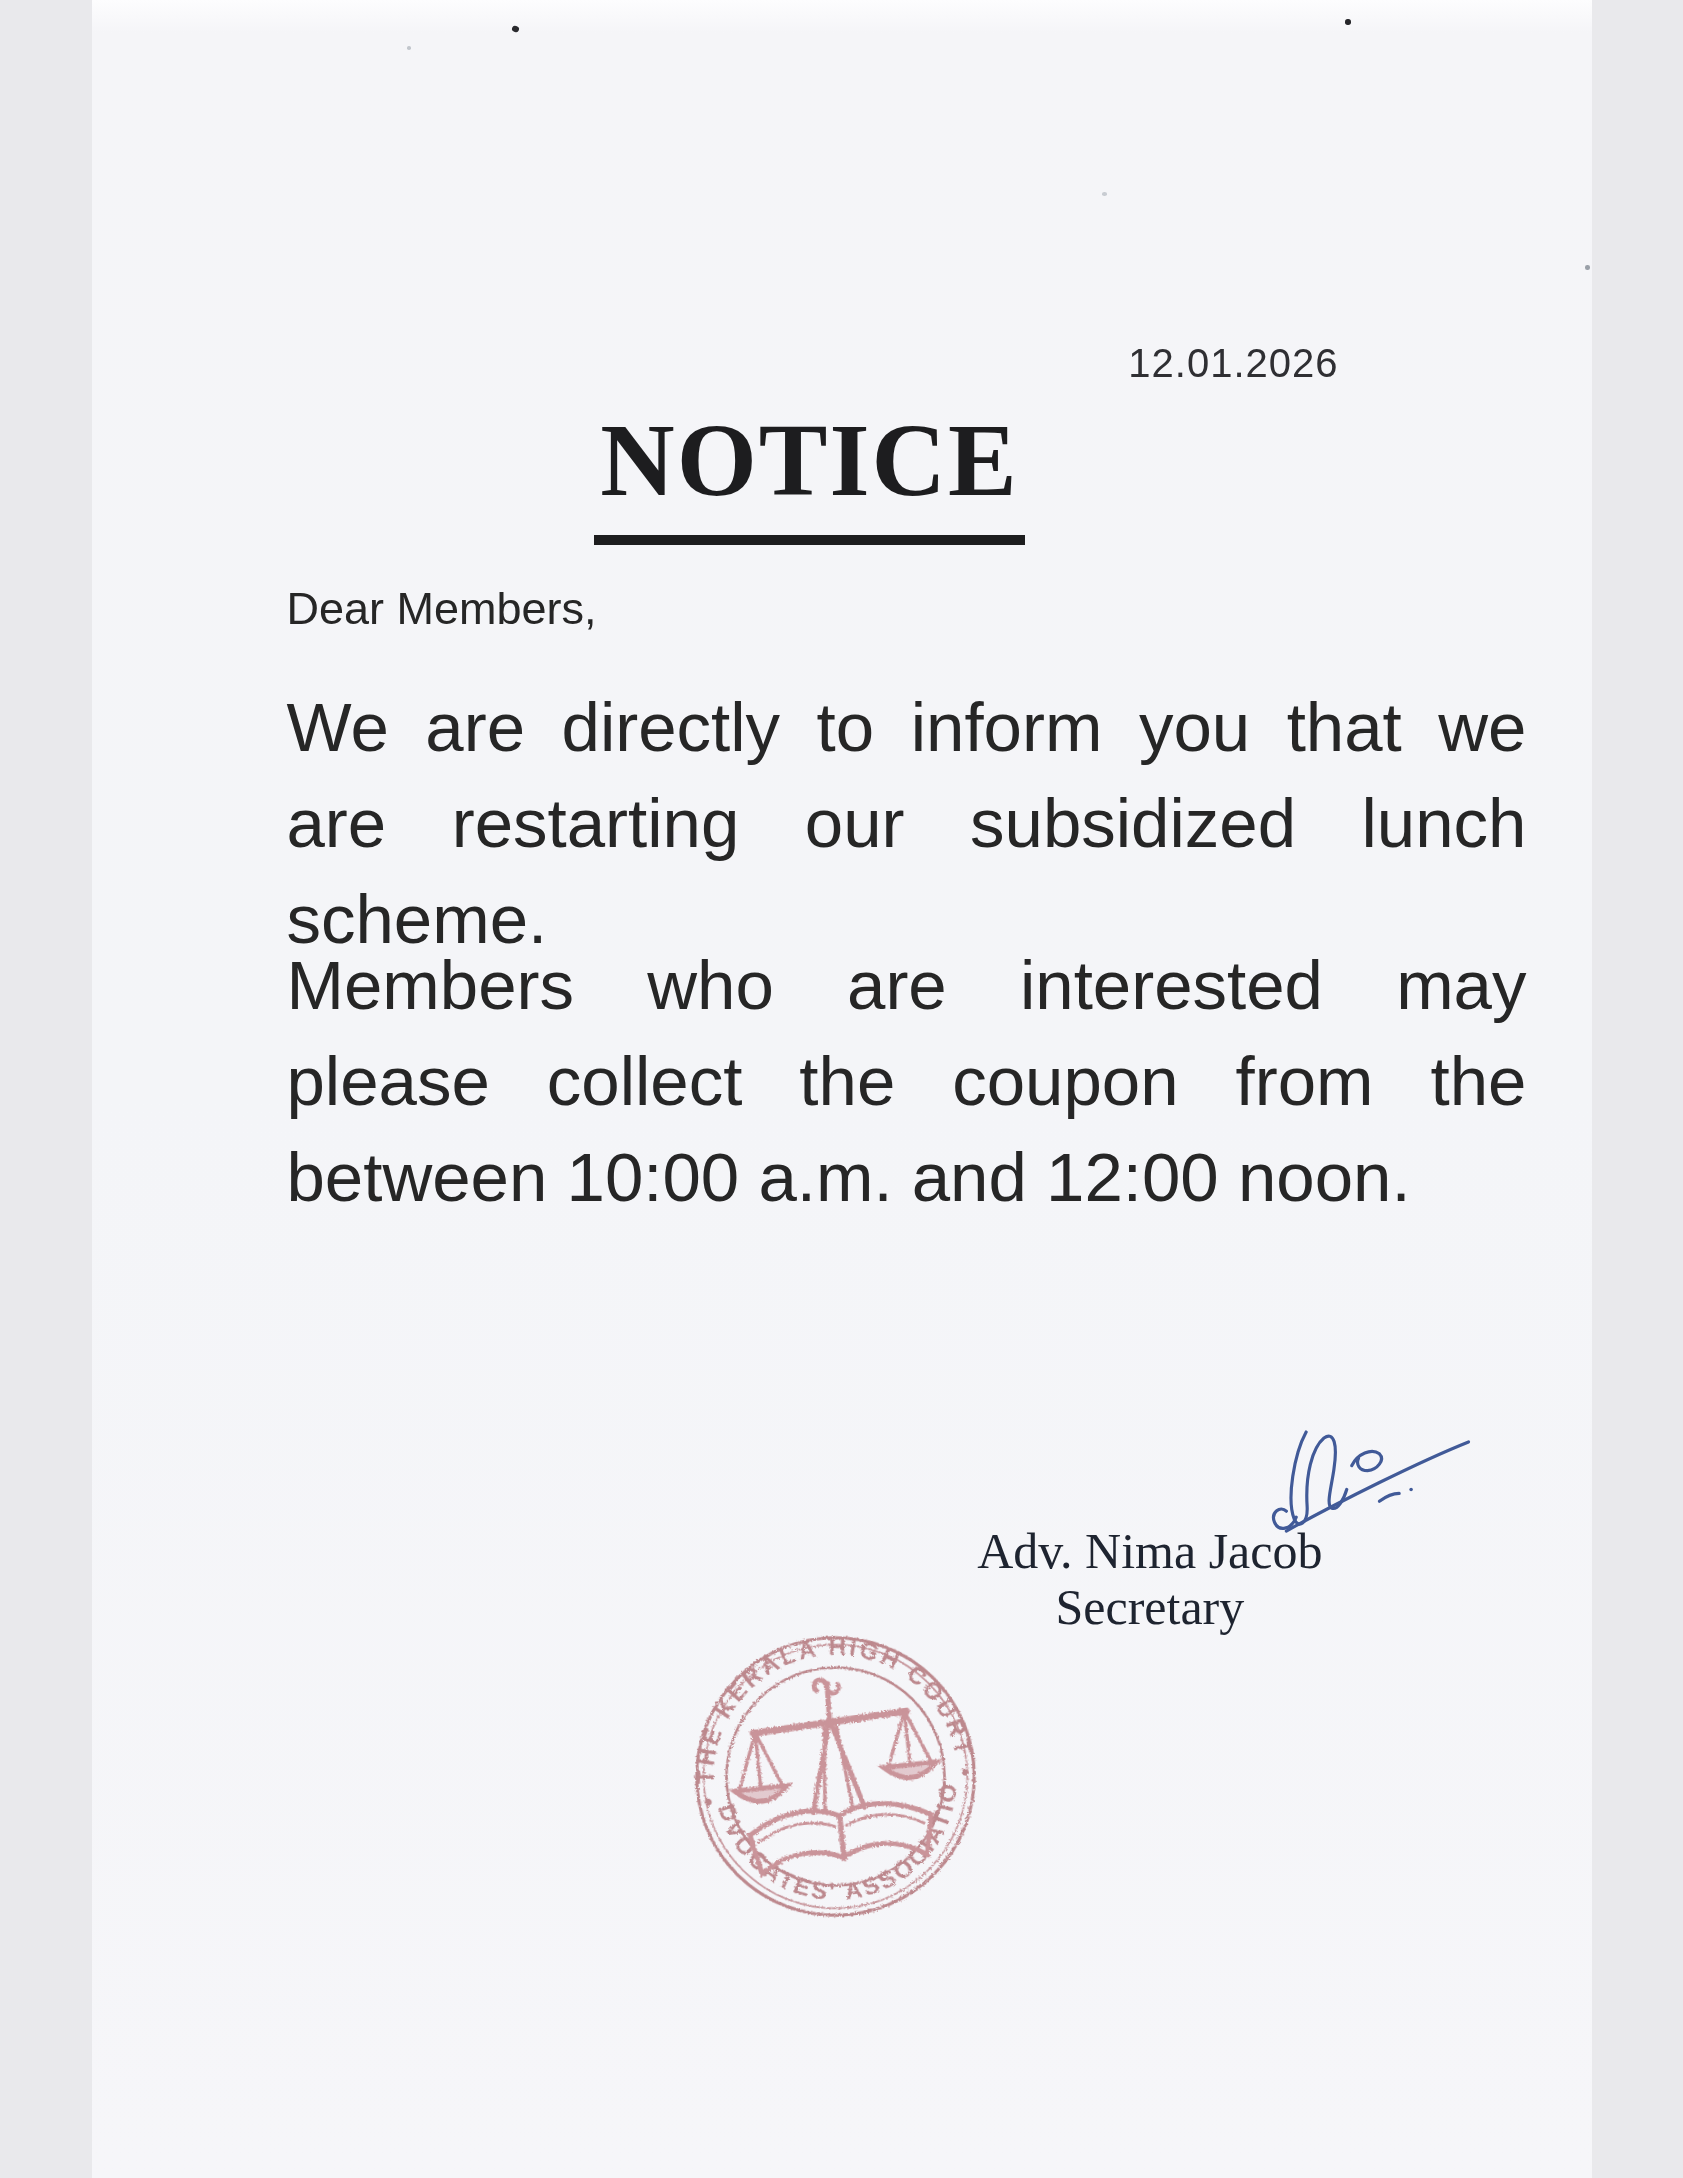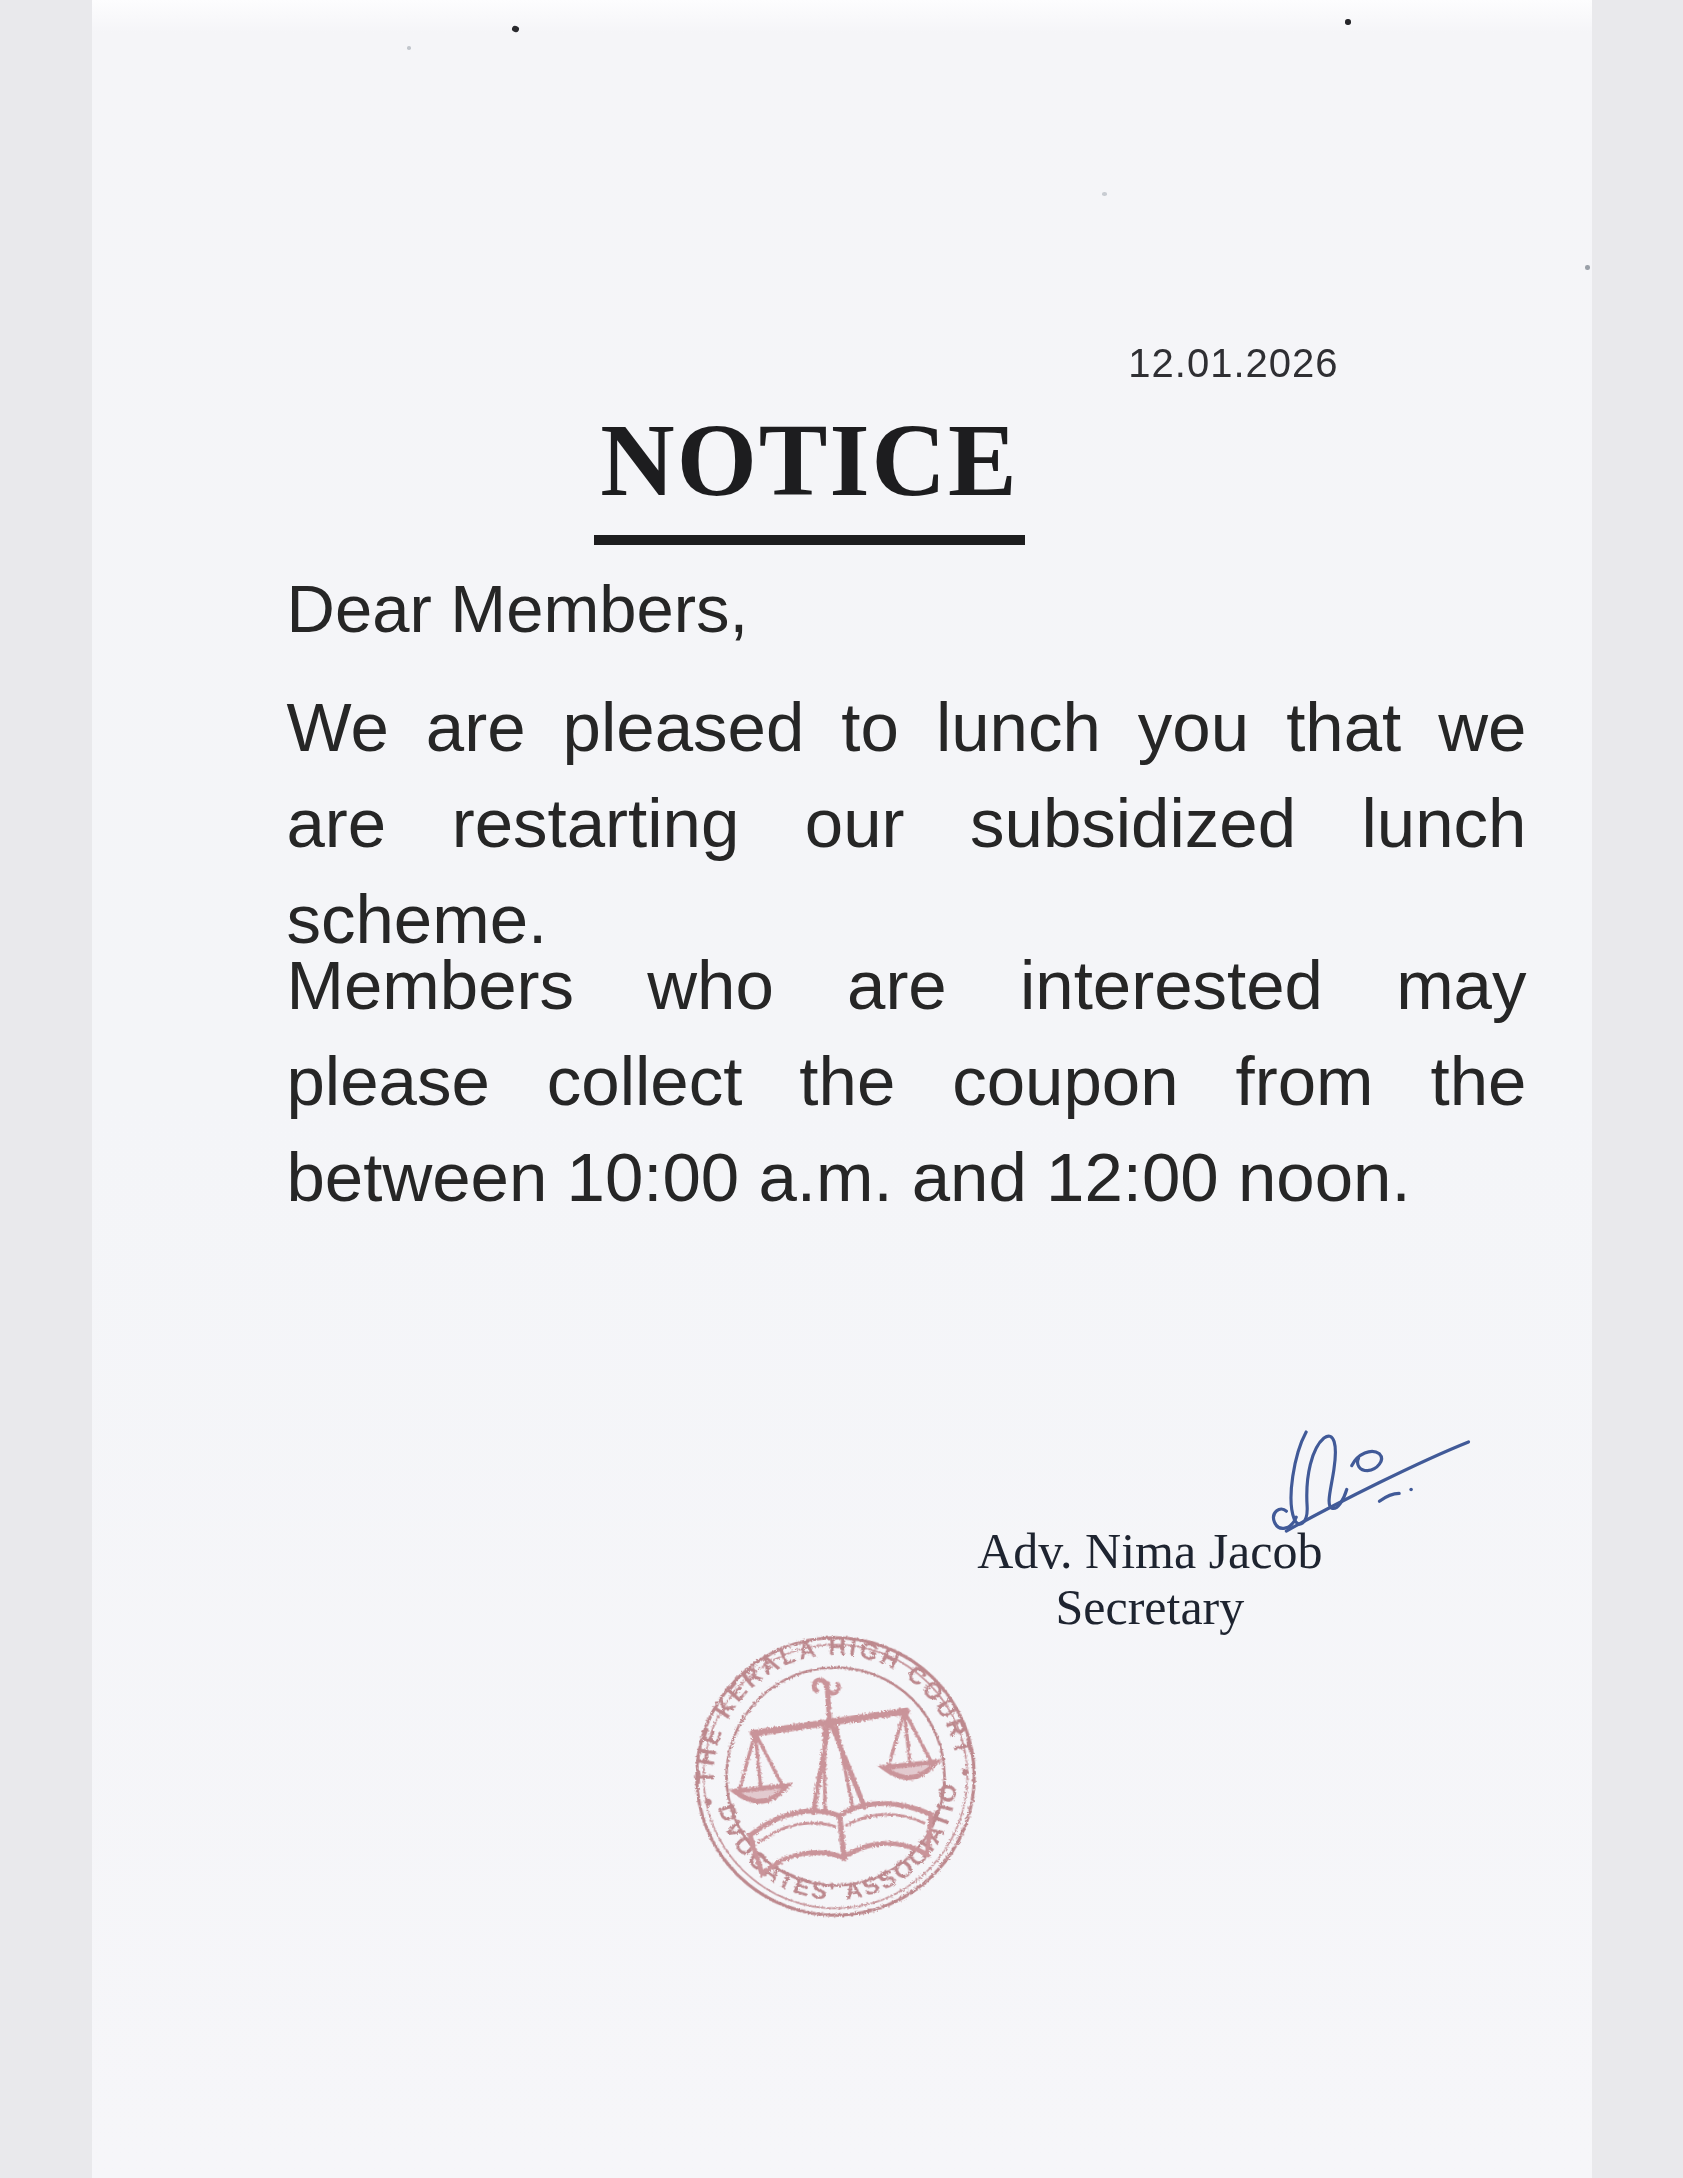--- a/index.html
+++ b/index.html
@@ -13,21 +13,21 @@
     font-size:40px;letter-spacing:1px;color:#2f2f33;line-height:48px;
   }
   .title-wrap{position:absolute;top:404px;left:0;width:100%;text-align:center;
     transform:translateX(-32px);}
   .title{
     display:inline-block;font-family:"Liberation Serif",serif;font-weight:bold;
     font-size:103px;line-height:1.1;letter-spacing:2px;color:#1d1d1f;
     border-bottom:10px solid #1d1d1f;padding:0 6px 18px 6px;
   }
   .salutation{
-    position:absolute;left:195px;top:561px;font-size:67px;line-height:96px;color:#262626;
+    position:absolute;left:195px;top:561px;font-size:45px;line-height:96px;color:#262626;
   }
   .para{position:absolute;left:195px;width:1240px;color:#262626;}
   .para .line{
     font-size:69px;line-height:96px;height:96px;white-space:nowrap;
     text-align:justify;text-align-last:justify;
   }
   .para .line.last{text-align-last:left;}
   #para1{top:680px;}
   #para2{top:938px;}
   .sig-svg{position:absolute;left:1129px;top:1414px;width:297px;height:139px;}
@@ -57,21 +57,21 @@
 
   <div class="date">12.01.2026</div>
 
   <div class="title-wrap">
     <span class="title">NOTICE</span>
   </div>
 
   <div class="salutation">Dear Members,</div>
 
   <div class="para" id="para1">
-    <div class="line">We are pleased to lunch you that we</div>
+    <div class="line">We are directly to inform you that we</div>
     <div class="line">are restarting our subsidized lunch</div>
     <div class="line last">scheme.</div>
   </div>
 
   <div class="para" id="para2">
     <div class="line">Members who are interested may</div>
     <div class="line">please collect the coupon from the</div>
     <div class="line last">between 10:00 a.m. and 12:00 noon.</div>
   </div>
 

